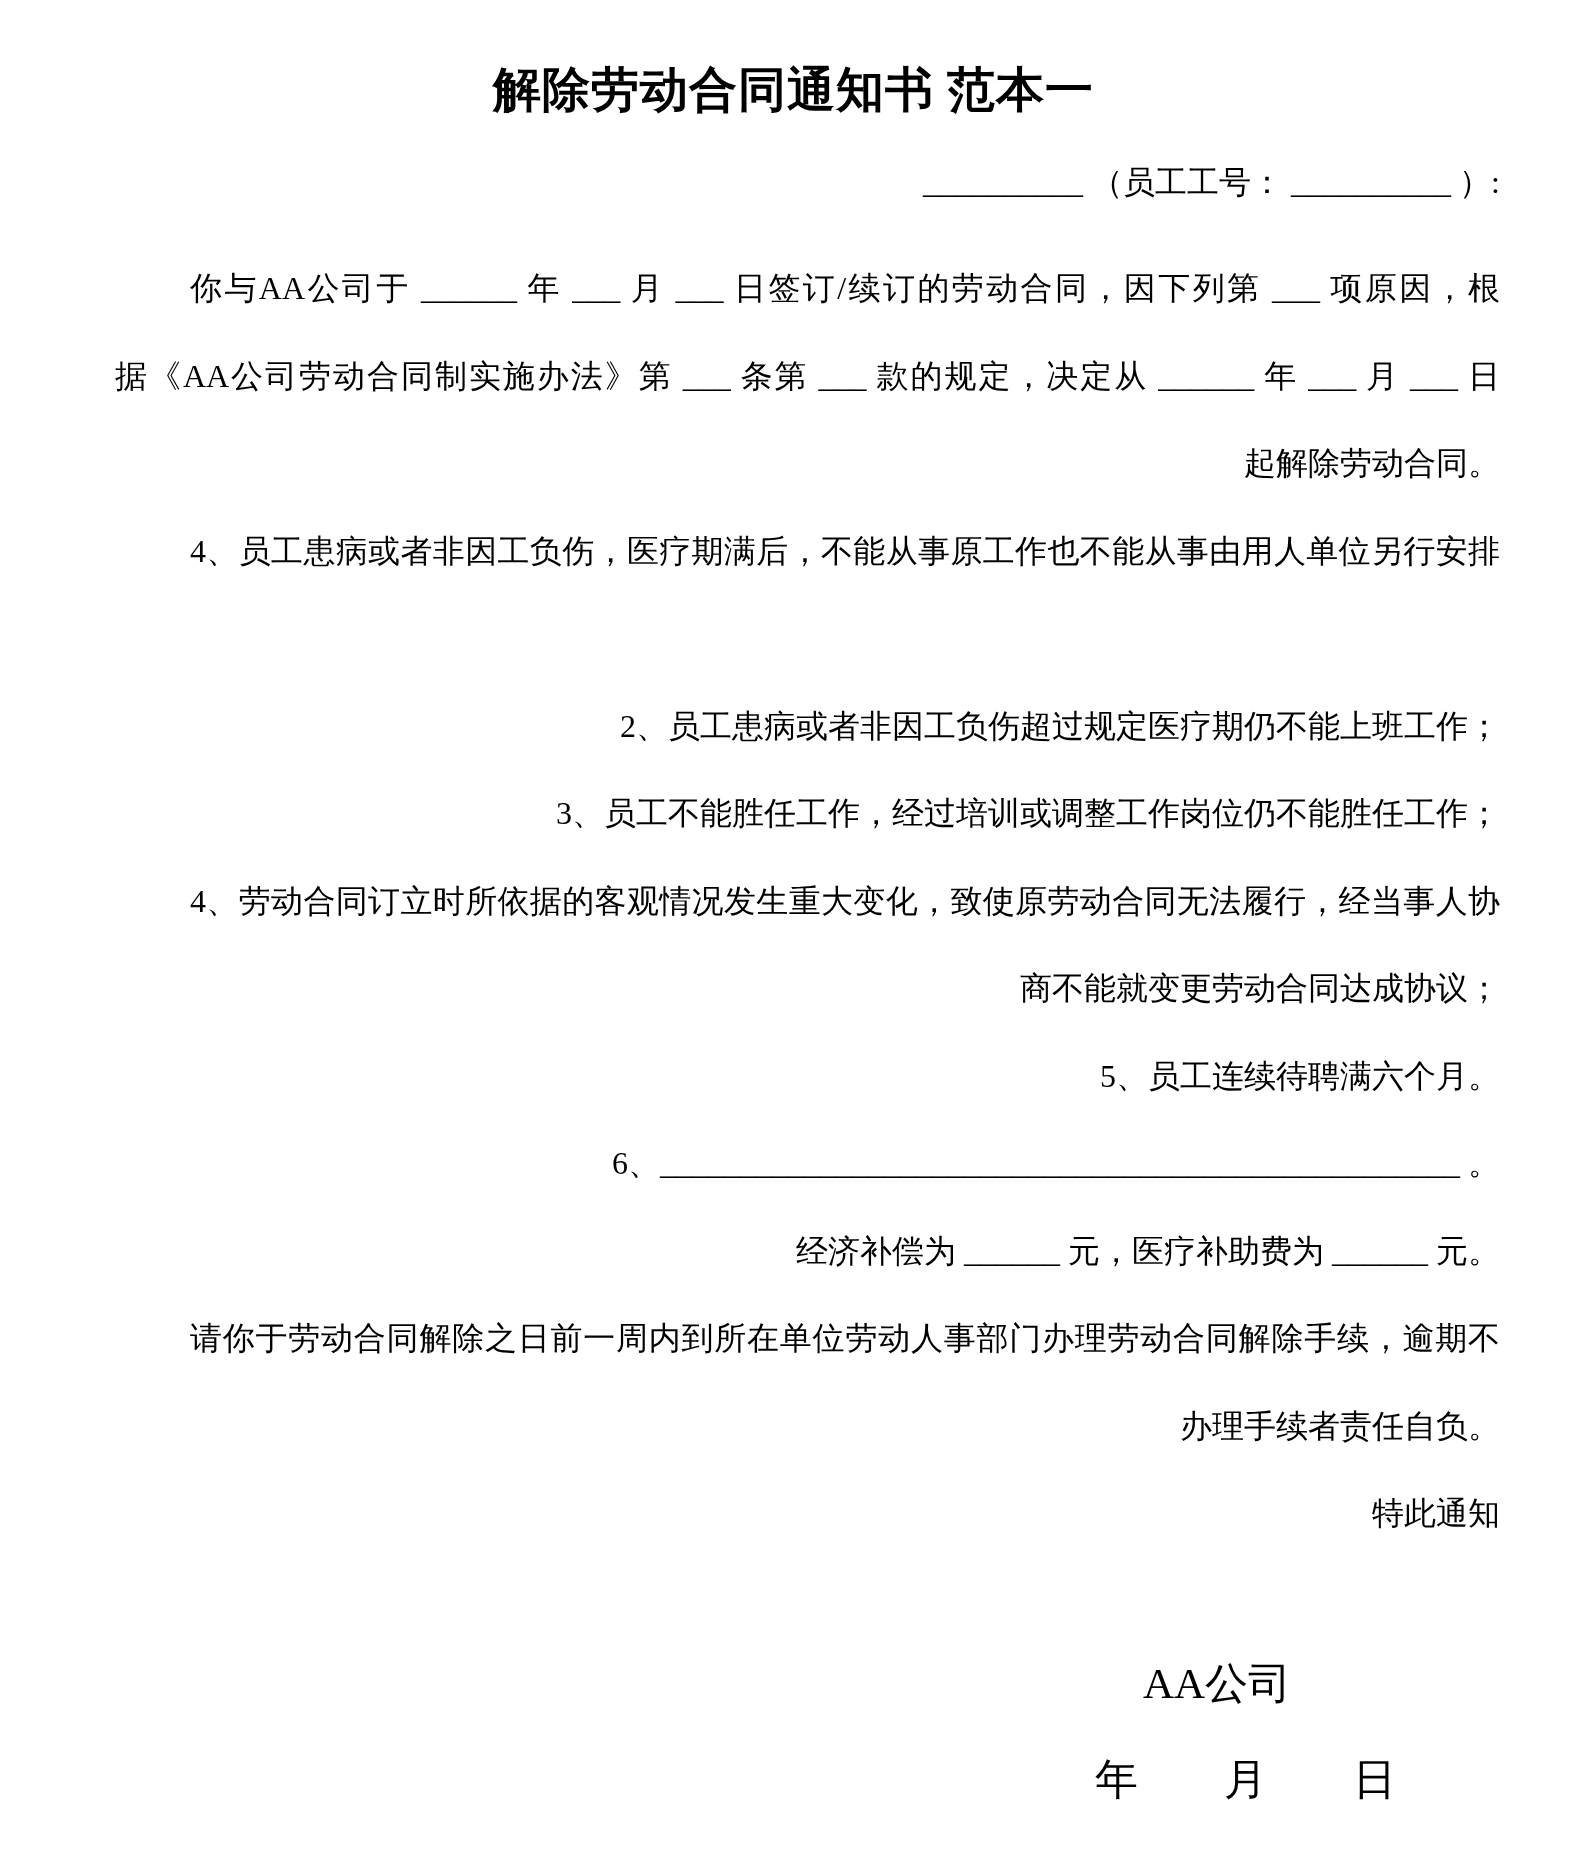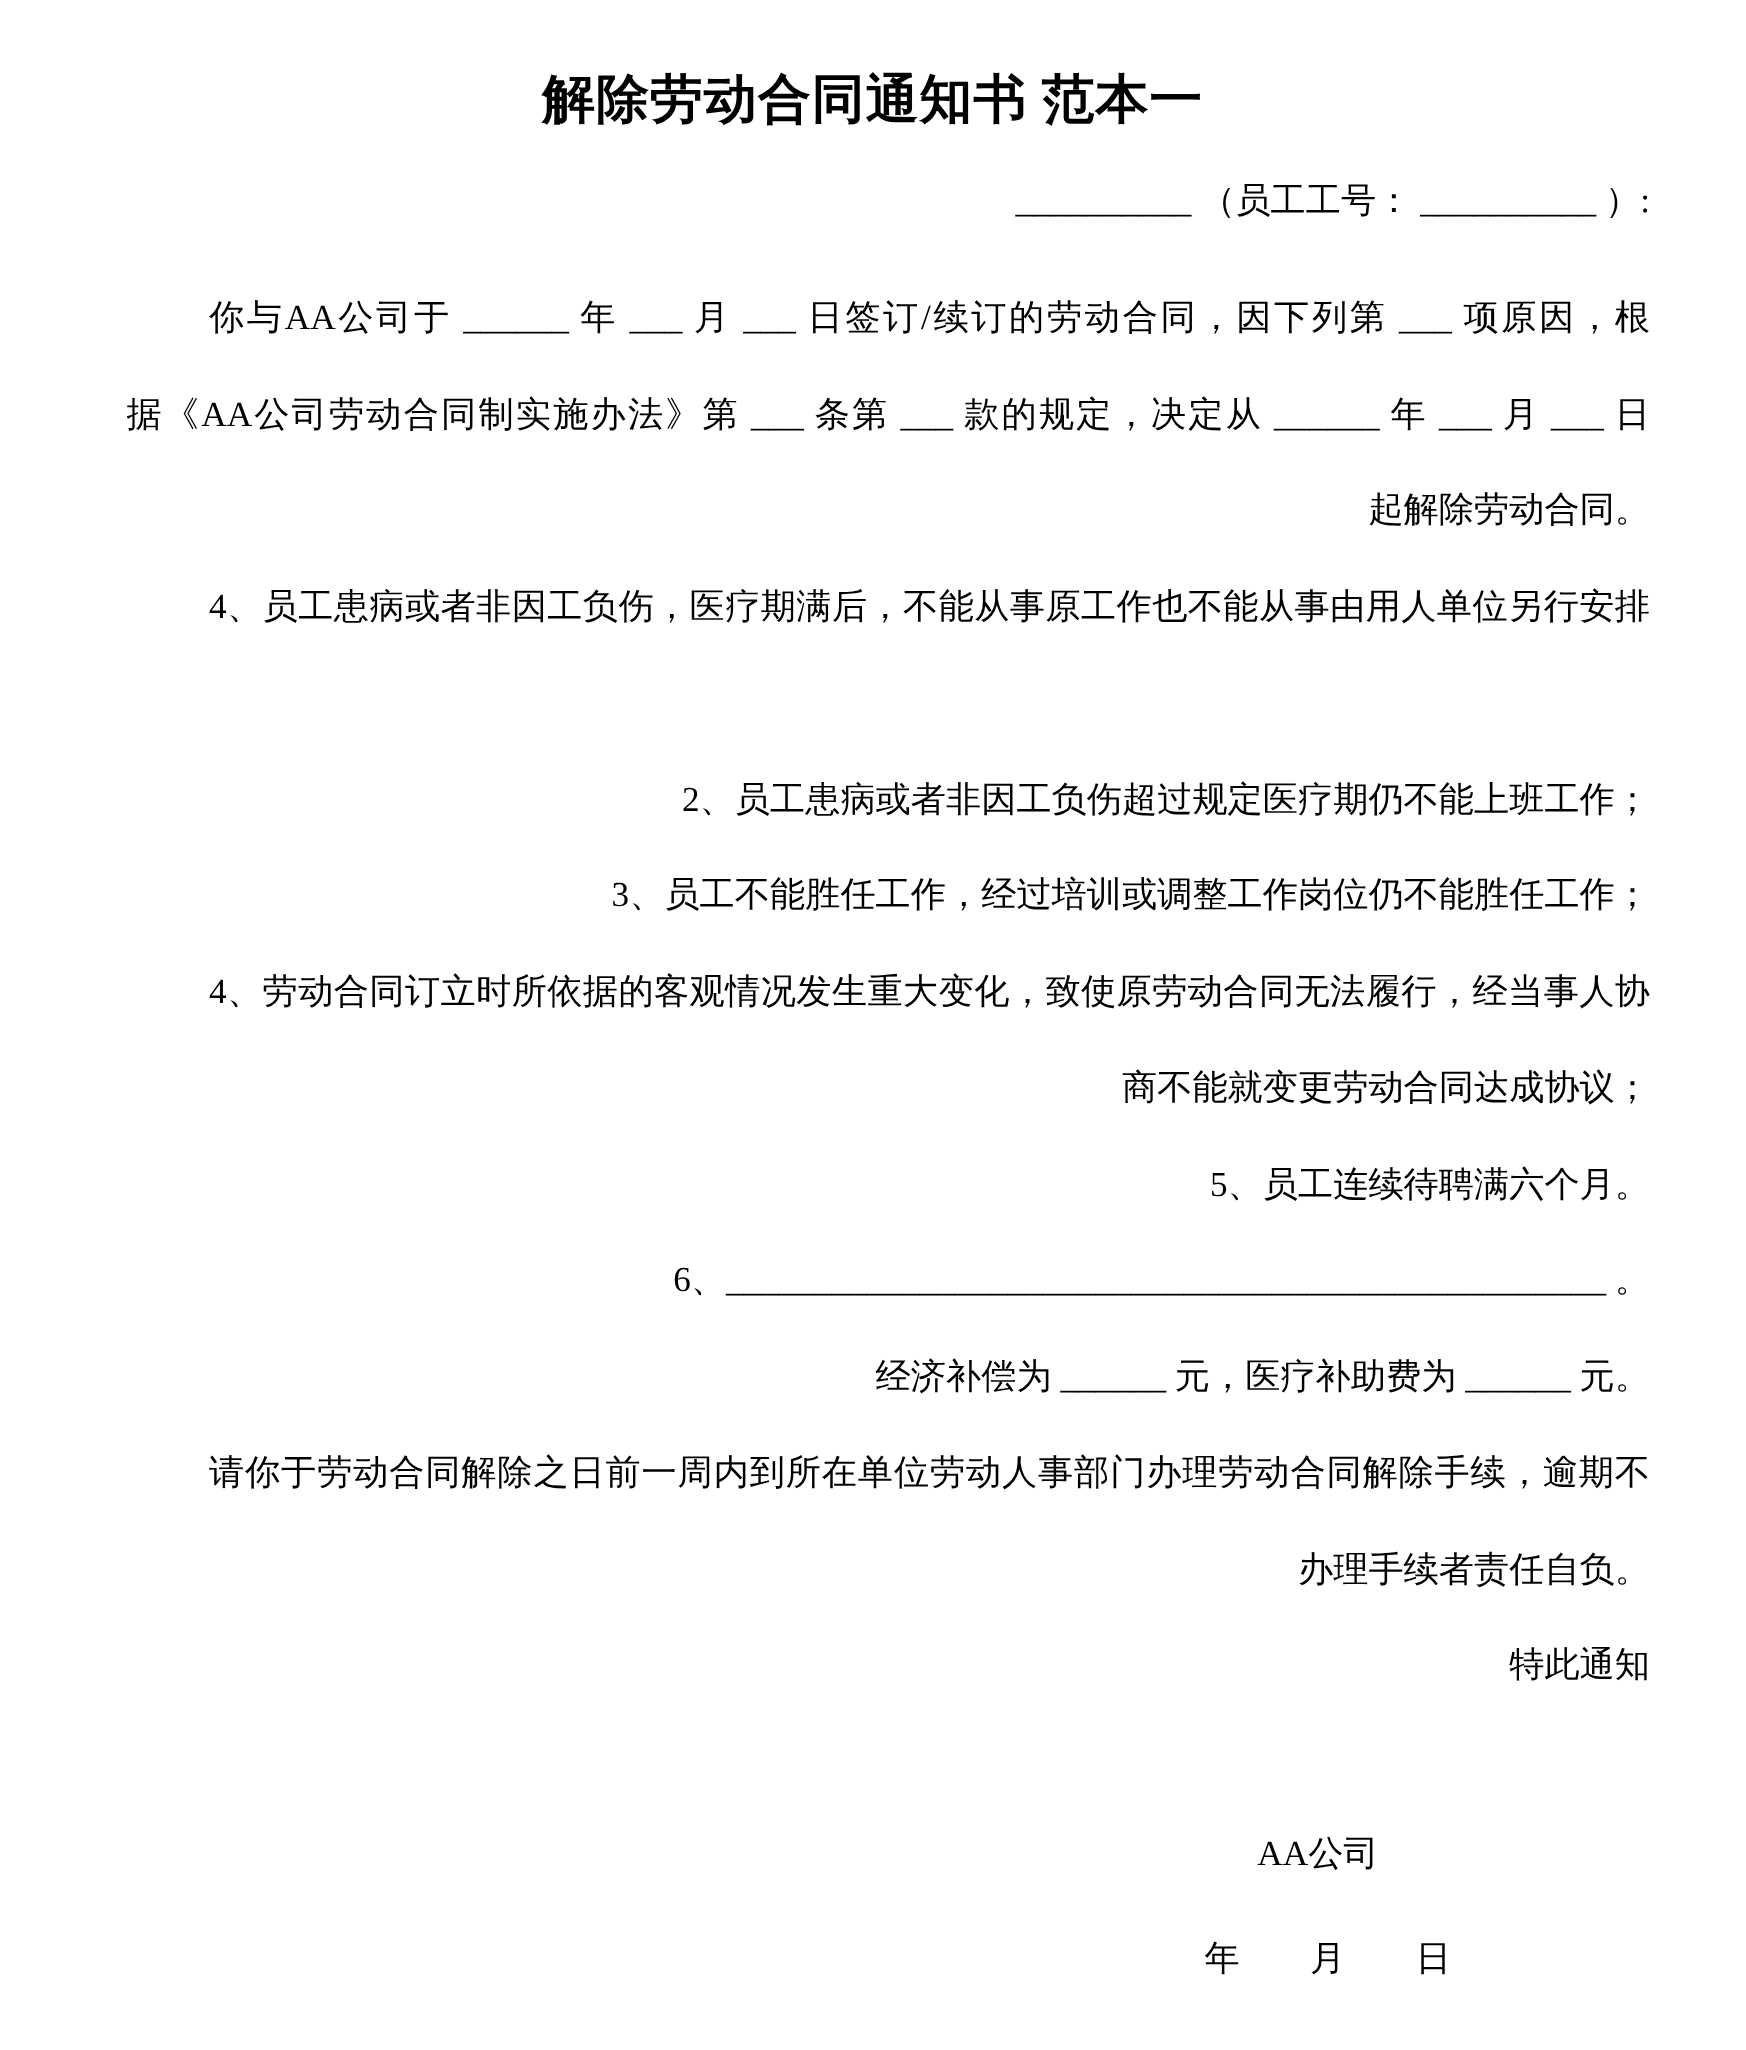--- a/index.html
+++ b/index.html
@@ -44,21 +44,21 @@
     width: 1310px;
   }
   
   .fill {
     text-align: justify;
     text-align-last: justify;
     text-justify: inter-ideograph;
   }
   .sig {
     position: absolute;
-    font-size: 32px;
+    font-size: 43px;
     line-height: 44px;
   }
   .sig-company { top: 1662px; left: 1143px; }
   .sig-date    { top: 1758px; left: 1095px; }
 </style>
 </head>
 <body>
 
 <div class="page">
 

